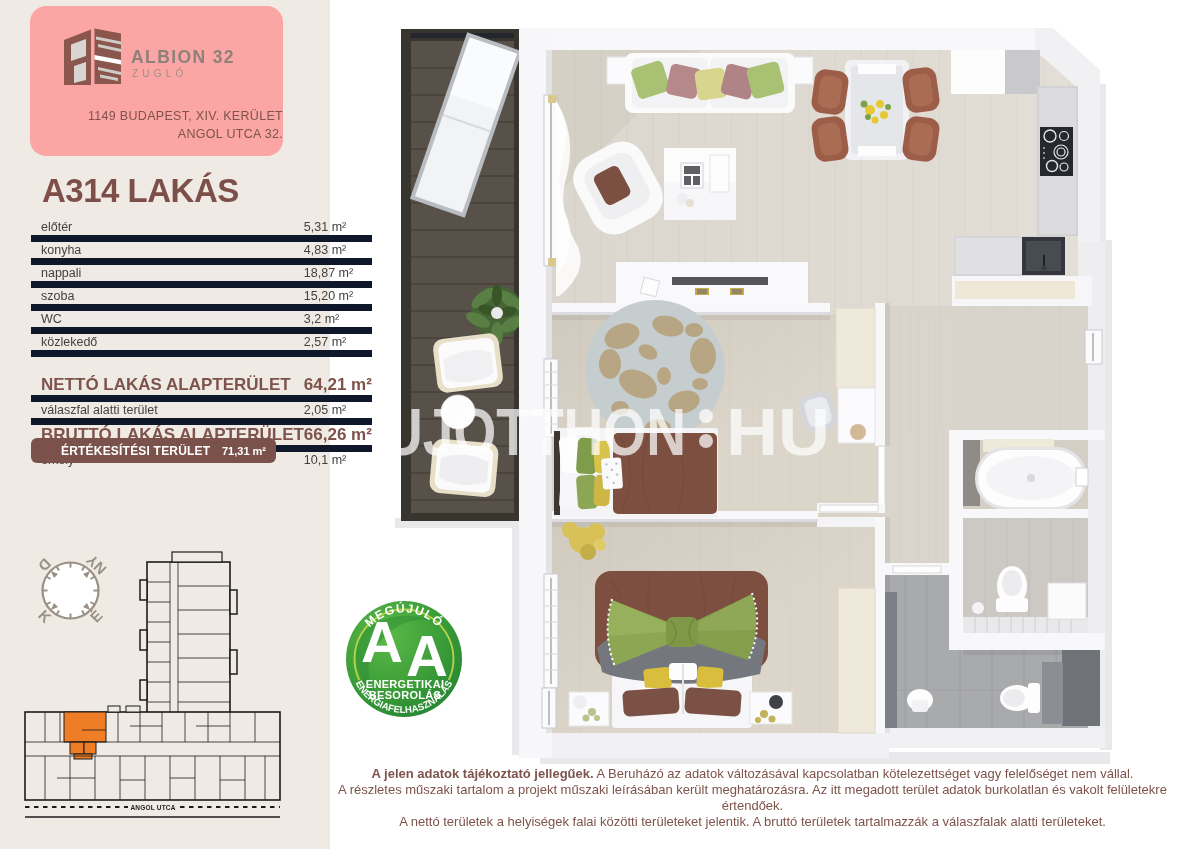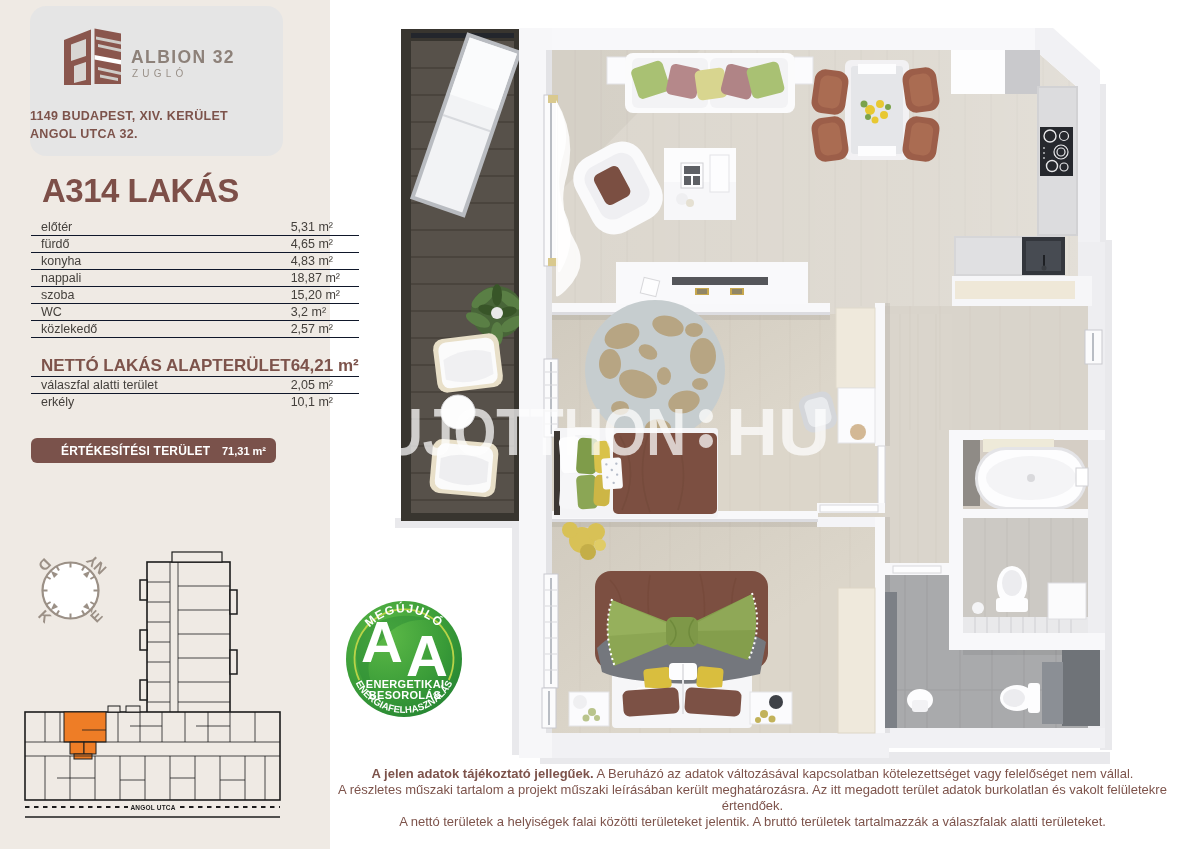--- a/index.html
+++ b/index.html
@@ -1,27 +1,27 @@
 <!DOCTYPE html>
 <html><head>
 <meta charset="utf-8">
 <style>
   html,body{margin:0;padding:0;}
   body{width:1200px;height:849px;position:relative;background:#fff;
        font-family:"Liberation Sans",sans-serif;overflow:hidden;}
   .sidebar{position:absolute;left:0;top:0;width:330px;height:849px;background:#efeae4;}
-  .card{position:absolute;left:30px;top:6px;width:253px;height:150px;background:#e5e5e5;border-radius:16px;}
-  .addr{position:absolute;left:0;top:101px;width:253px;text-align:left;color:#7d534b;
-        font-size:12.5px;font-weight:bold;letter-spacing:.3px;line-height:18px;}
+  .card{position:absolute;left:30px;top:6px;width:253px;height:150px;background:#fca5a5;border-radius:16px;}
+  .addr{position:absolute;left:0;top:101px;width:253px;text-align:right;color:#7d534b;
+        font-size:12.5px;font-weight:normal;letter-spacing:.3px;line-height:18px;}
   .title{position:absolute;left:42px;top:172px;color:#7d4f48;font-size:33px;font-weight:bold;letter-spacing:-0.5px;}
   table.areas{position:absolute;left:31px;top:219px;width:241px;border-collapse:collapse;color:#44403c;}
   table.areas td{font-size:12.5px;padding:0;height:16px;vertical-align:middle;white-space:nowrap;}
   table.areas td:first-child{padding-left:10px;}
   td.v{text-align:left;padding-right:5px;}
-  tr.u td{border-bottom:1px solid #0f172a;}
+  tr.u td{border-bottom:7px solid #0f172a;}
   tr.b td{color:#7d534b;font-weight:bold;font-size:17px;letter-spacing:0;}
   tr.gap td{height:18px;border-bottom:none;}
   .salebox{position:absolute;left:31px;top:438px;width:245px;height:25px;background:#7a524b;border-radius:6px;
            color:#fff;font-weight:bold;display:flex;align-items:center;justify-content:space-between;padding:0 10px;box-sizing:border-box;}
   .salebox .l{font-size:12px;letter-spacing:.2px;margin-left:20px;}
   .salebox .r{font-size:11px;}
   .footer{position:absolute;left:330px;top:766px;width:845px;text-align:center;color:#7d534b;font-size:13px;line-height:16px;}
   .footer b{font-weight:bold;}
 </style>
 </head>
@@ -54,24 +54,20 @@
 
 <div class="title">A314 LAKÁS</div>
 
 <table class="areas">
   <tbody>
       <tr class="u">
         <td>előtér</td>
         <td class="v">5,31 m²</td>
       </tr>
   <tr class="u">
-        <td>fürdő</td>
-        <td class="v">4,65 m²</td>
-      </tr>
-  <tr class="u">
         <td>konyha</td>
         <td class="v">4,83 m²</td>
       </tr>
   <tr class="u">
         <td>nappali</td>
         <td class="v">18,87 m²</td>
       </tr>
   <tr class="u">
         <td>szoba</td>
         <td class="v">15,20 m²</td>
@@ -88,20 +84,24 @@
         <td></td>
         <td></td>
       </tr>
   <tr class="u b">
         <td>NETTÓ LAKÁS ALAPTERÜLET</td>
         <td class="v">64,21 m²</td>
       </tr>
   <tr class="u">
         <td>válaszfal alatti terület</td>
         <td class="v">2,05 m²</td>
+      </tr>
+  <tr class="u b">
+        <td>BRUTTÓ LAKÁS ALAPTERÜLET</td>
+        <td class="v">66,26 m²</td>
       </tr>
   <tr>
         <td>erkély</td>
         <td class="v">10,1 m²</td>
       </tr>
 </tbody>
   </table>
 
 <div class="salebox">
     <span class="l">ÉRTÉKESÍTÉSI TERÜLET</span>

